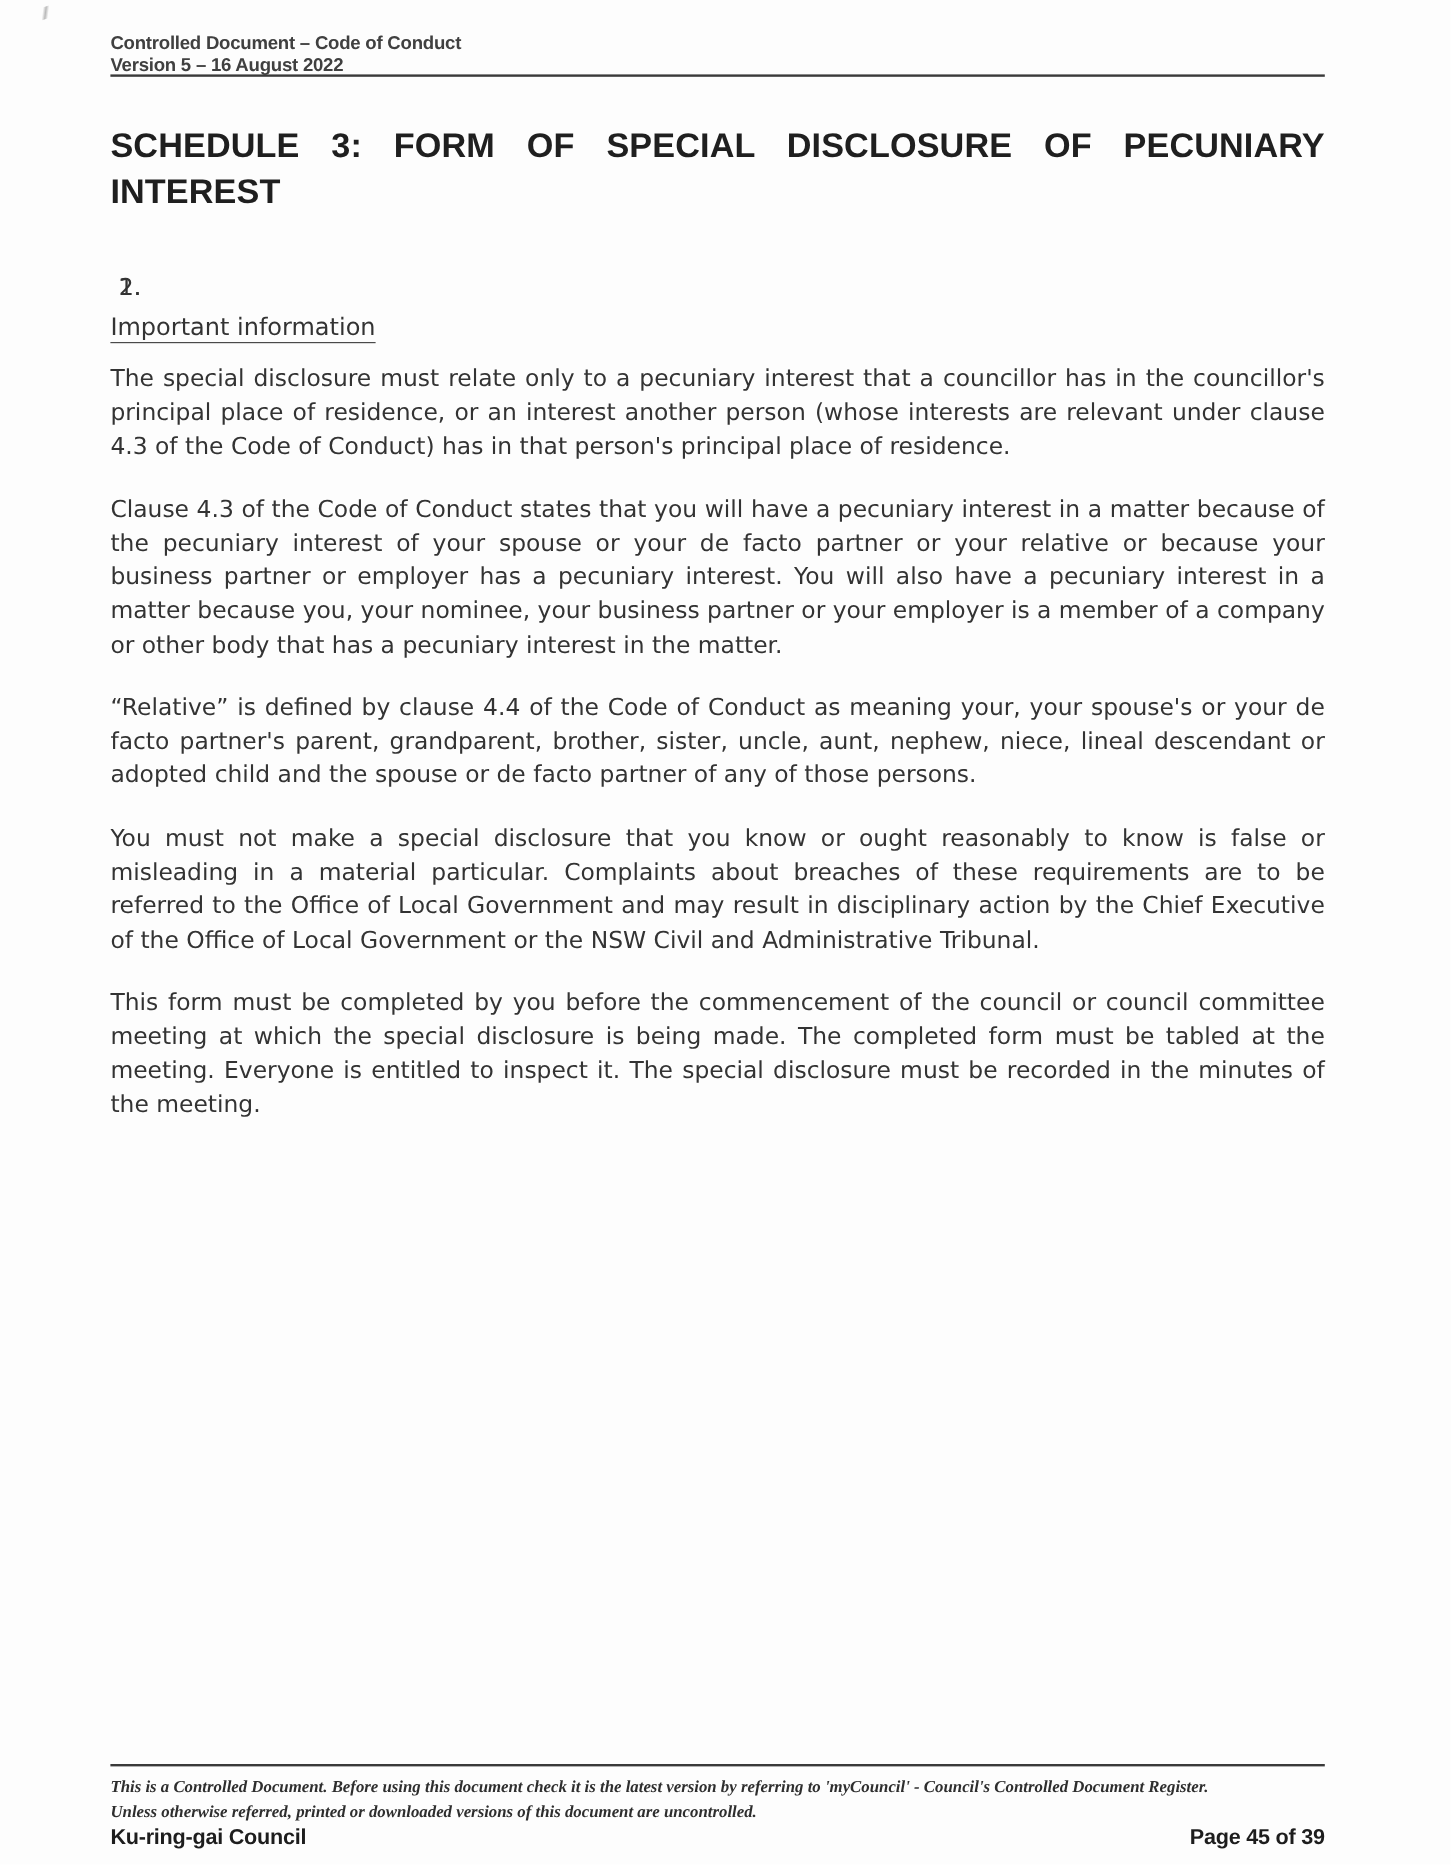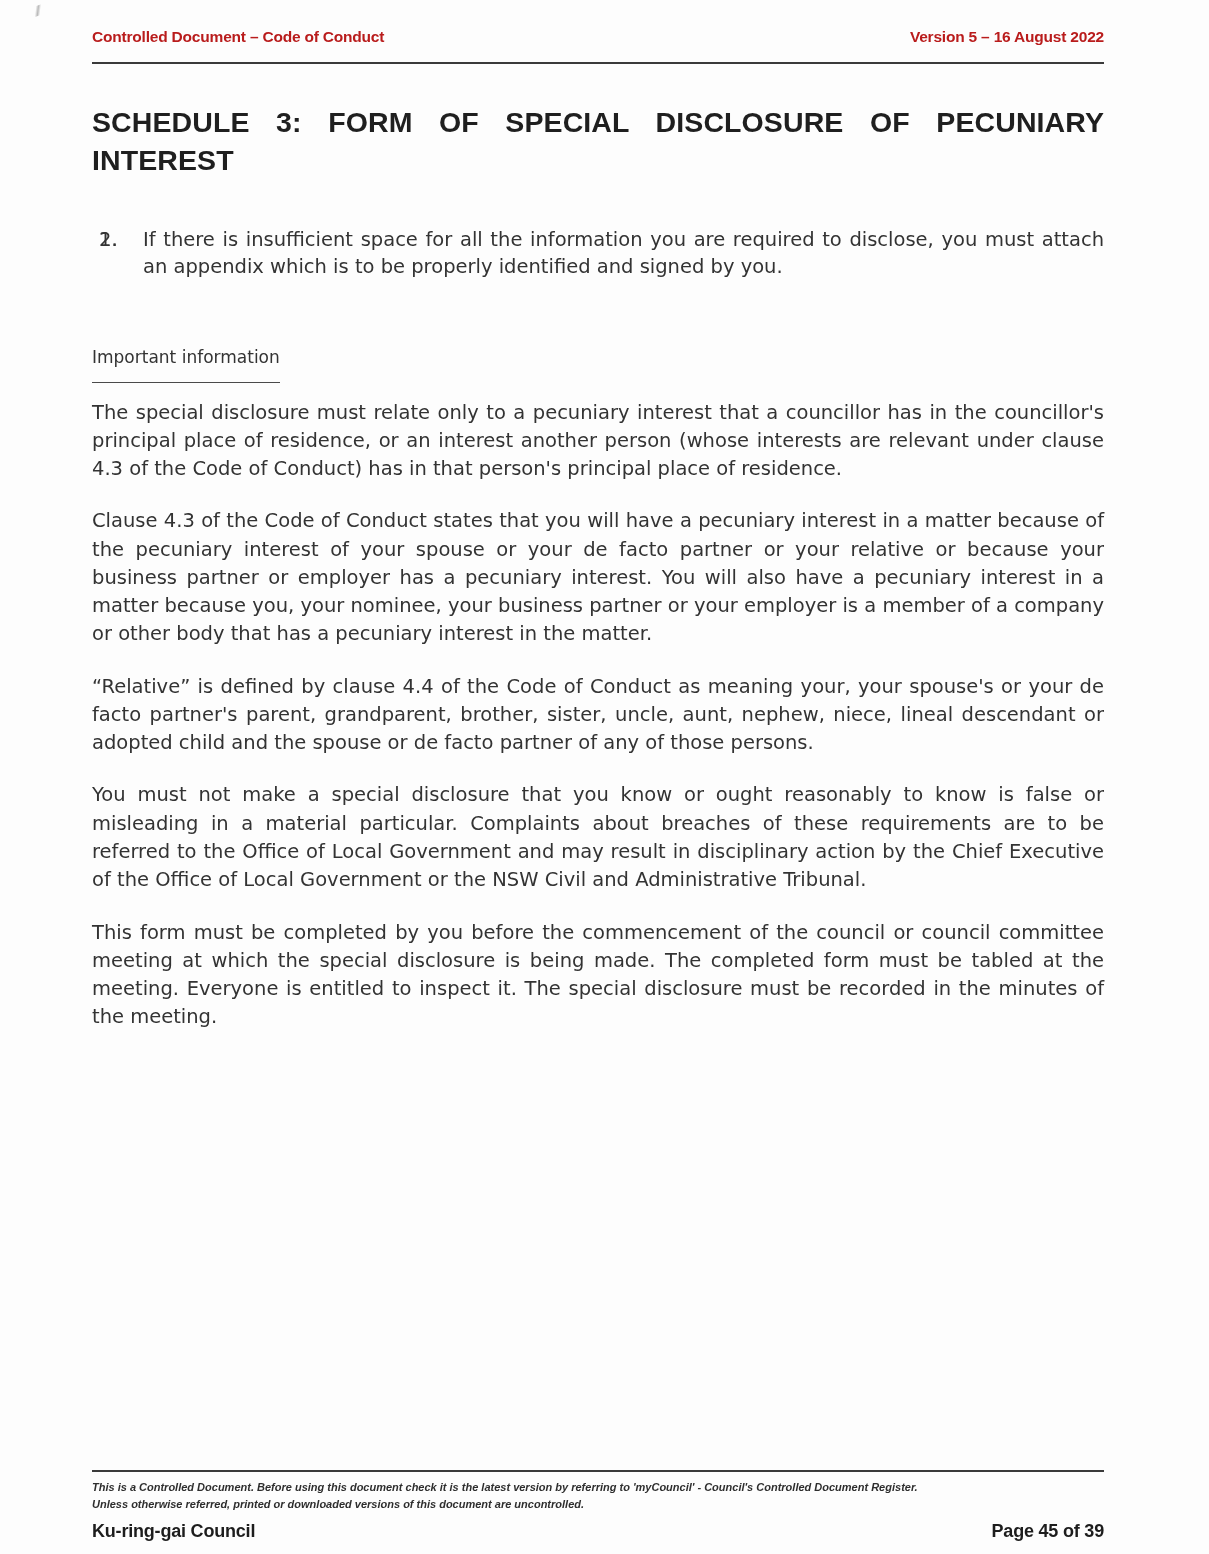--- a/index.html
+++ b/index.html
@@ -32,21 +32,22 @@
     left: 92px;
     top: 28px;
     width: 1012px;
     display: flex;
     justify-content: space-between;
     align-items: baseline;
     font-family: "Liberation Sans", sans-serif;
     font-weight: bold;
     font-size: 15.5px;
     letter-spacing: -0.2px;
-    color: #b91c1c;
+    color: #404040;
+    flex-direction: column;
   }
   .rule-top {
     position: absolute;
     left: 92px;
     top: 62px;
     width: 1012px;
     height: 0;
     border-top: 2px solid #3a3a3a;
   }
 
@@ -88,26 +89,26 @@
     text-align-last: left;
   }
   ol.numlist li .marker {
     position: absolute;
     left: 7px;
     top: 0;
   }
 
   h2.subhead {
     margin: 34px 0 16px 0;
-    font-size: 17px;
+    font-size: 20px;
     font-weight: normal;
     color: #333;
     display: inline-block;
     border-bottom: 1.4px solid #4a4a4a;
-    padding-bottom: 14px;
+    padding-bottom: 1px;
     line-height: 1.2;
   }
 
   p.body {
     margin: 0 0 24px 0;
     font-size: 19.5px;
     line-height: 1.45;
     color: #333;
     text-align: justify;
     text-align-last: left;
@@ -120,24 +121,24 @@
     top: 1470px;
     width: 1012px;
     height: 0;
     border-top: 2px solid #3a3a3a;
   }
   .disclaimer {
     position: absolute;
     left: 92px;
     top: 1479px;
     width: 1012px;
-    font-family: Liberation Sans, sans-serif;
+    font-family: Liberation Serif, serif;
     font-style: italic;
     font-weight: bold;
-    font-size: 11px;
+    font-size: 14px;
     line-height: 1.5;
     color: #2e2e2e;
   }
   .footer {
     position: absolute;
     left: 92px;
     top: 1521px;
     width: 1012px;
     display: flex;
     justify-content: space-between;
@@ -167,21 +168,20 @@
     <h1 class="title">
       <span>SCHEDULE 3: FORM OF SPECIAL DISCLOSURE OF PECUNIARY INTEREST</span>
     </h1>
 
     <ol class="numlist">
       <li>
         <span class="marker">1.</span>
       </li>
       <li>
         <span class="marker">2.</span>
-        <span>If there is insufficient space for all the information you are required to disclose, you must attach an appendix which is to be properly identified and signed by you.</span>
       </li>
     </ol>
 
     <h2 class="subhead">Important information</h2>
 
     <p class="body">The special disclosure must relate only to a pecuniary interest that a councillor has in the councillor's principal place of residence, or an interest another person (whose interests are relevant under clause 4.3 of the Code of Conduct) has in that person's principal place of residence.</p>
     <p class="body">Clause 4.3 of the Code of Conduct states that you will have a pecuniary interest in a matter because of the pecuniary interest of your spouse or your de facto partner or your relative or because your business partner or employer has a pecuniary interest. You will also have a pecuniary interest in a matter because you, your nominee, your business partner or your employer is a member of a company or other body that has a pecuniary interest in the matter.</p>
     <p class="body">“Relative” is defined by clause 4.4 of the Code of Conduct as meaning your, your spouse's or your de facto partner's parent, grandparent, brother, sister, uncle, aunt, nephew, niece, lineal descendant or adopted child and the spouse or de facto partner of any of those persons.</p>
     <p class="body">You must not make a special disclosure that you know or ought reasonably to know is false or misleading in a material particular. Complaints about breaches of these requirements are to be referred to the Office of Local Government and may result in disciplinary action by the Chief Executive of the Office of Local Government or the NSW Civil and Administrative Tribunal.</p>
     <p class="body">This form must be completed by you before the commencement of the council or council committee meeting at which the special disclosure is being made. The completed form must be tabled at the meeting. Everyone is entitled to inspect it. The special disclosure must be recorded in the minutes of the meeting.</p>

